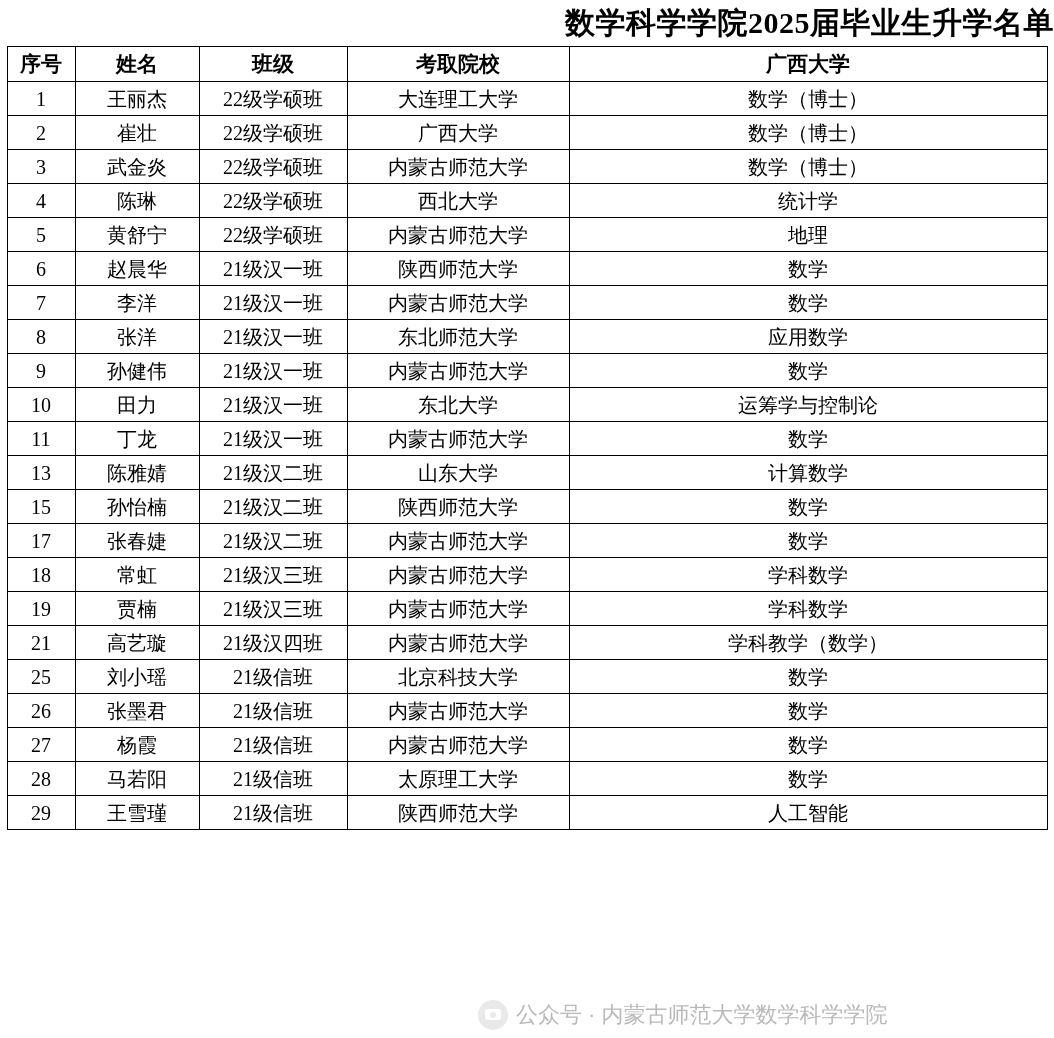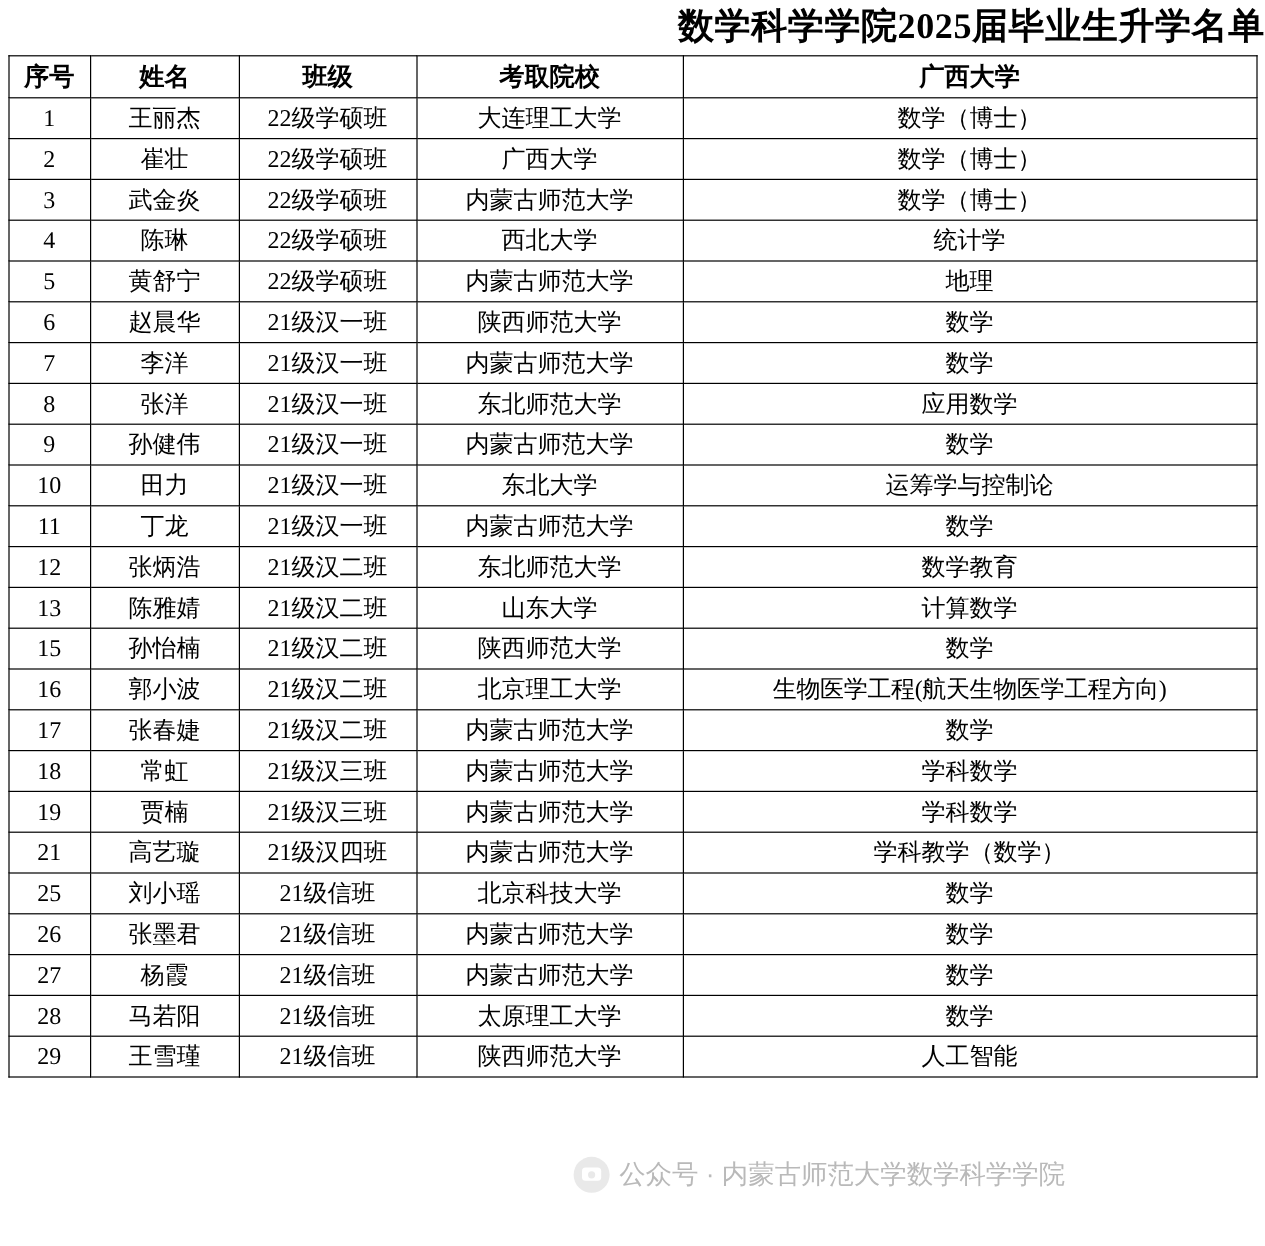--- a/index.html
+++ b/index.html
@@ -60,21 +60,21 @@
   col.c-major { width: 478px; }
 
   td.major-long {
     font-size: 19px;
     letter-spacing: -0.3px;
   }
 
   .watermark {
     position: absolute;
     left: 478px;
-    top: 964px;
+    top: 1000px;
     display: flex;
     align-items: center;
     gap: 8px;
     color: #b9b9b9;
     font-size: 22px;
     font-family: "Liberation Sans", sans-serif;
     pointer-events: none;
     white-space: nowrap;
   }
   .watermark .wm-logo {
@@ -202,48 +202,34 @@
         <td>运筹学与控制论</td>
       </tr>
       <tr>
         <td>11</td>
         <td>丁龙</td>
         <td>21级汉一班</td>
         <td>内蒙古师范大学</td>
         <td>数学</td>
       </tr>
       <tr>
-        <td>12</td>
-        <td>张炳浩</td>
-        <td>21级汉二班</td>
-        <td>东北师范大学</td>
-        <td>数学教育</td>
-      </tr>
-      <tr>
         <td>13</td>
         <td>陈雅婧</td>
         <td>21级汉二班</td>
         <td>山东大学</td>
         <td>计算数学</td>
       </tr>
       <tr>
         <td>15</td>
         <td>孙怡楠</td>
         <td>21级汉二班</td>
         <td>陕西师范大学</td>
         <td>数学</td>
       </tr>
       <tr>
-        <td>16</td>
-        <td>郭小波</td>
-        <td>21级汉二班</td>
-        <td>北京理工大学</td>
-        <td class="major-long">生物医学工程(航天生物医学工程方向)</td>
-      </tr>
-      <tr>
         <td>17</td>
         <td>张春婕</td>
         <td>21级汉二班</td>
         <td>内蒙古师范大学</td>
         <td>数学</td>
       </tr>
       <tr>
         <td>18</td>
         <td>常虹</td>
         <td>21级汉三班</td>

